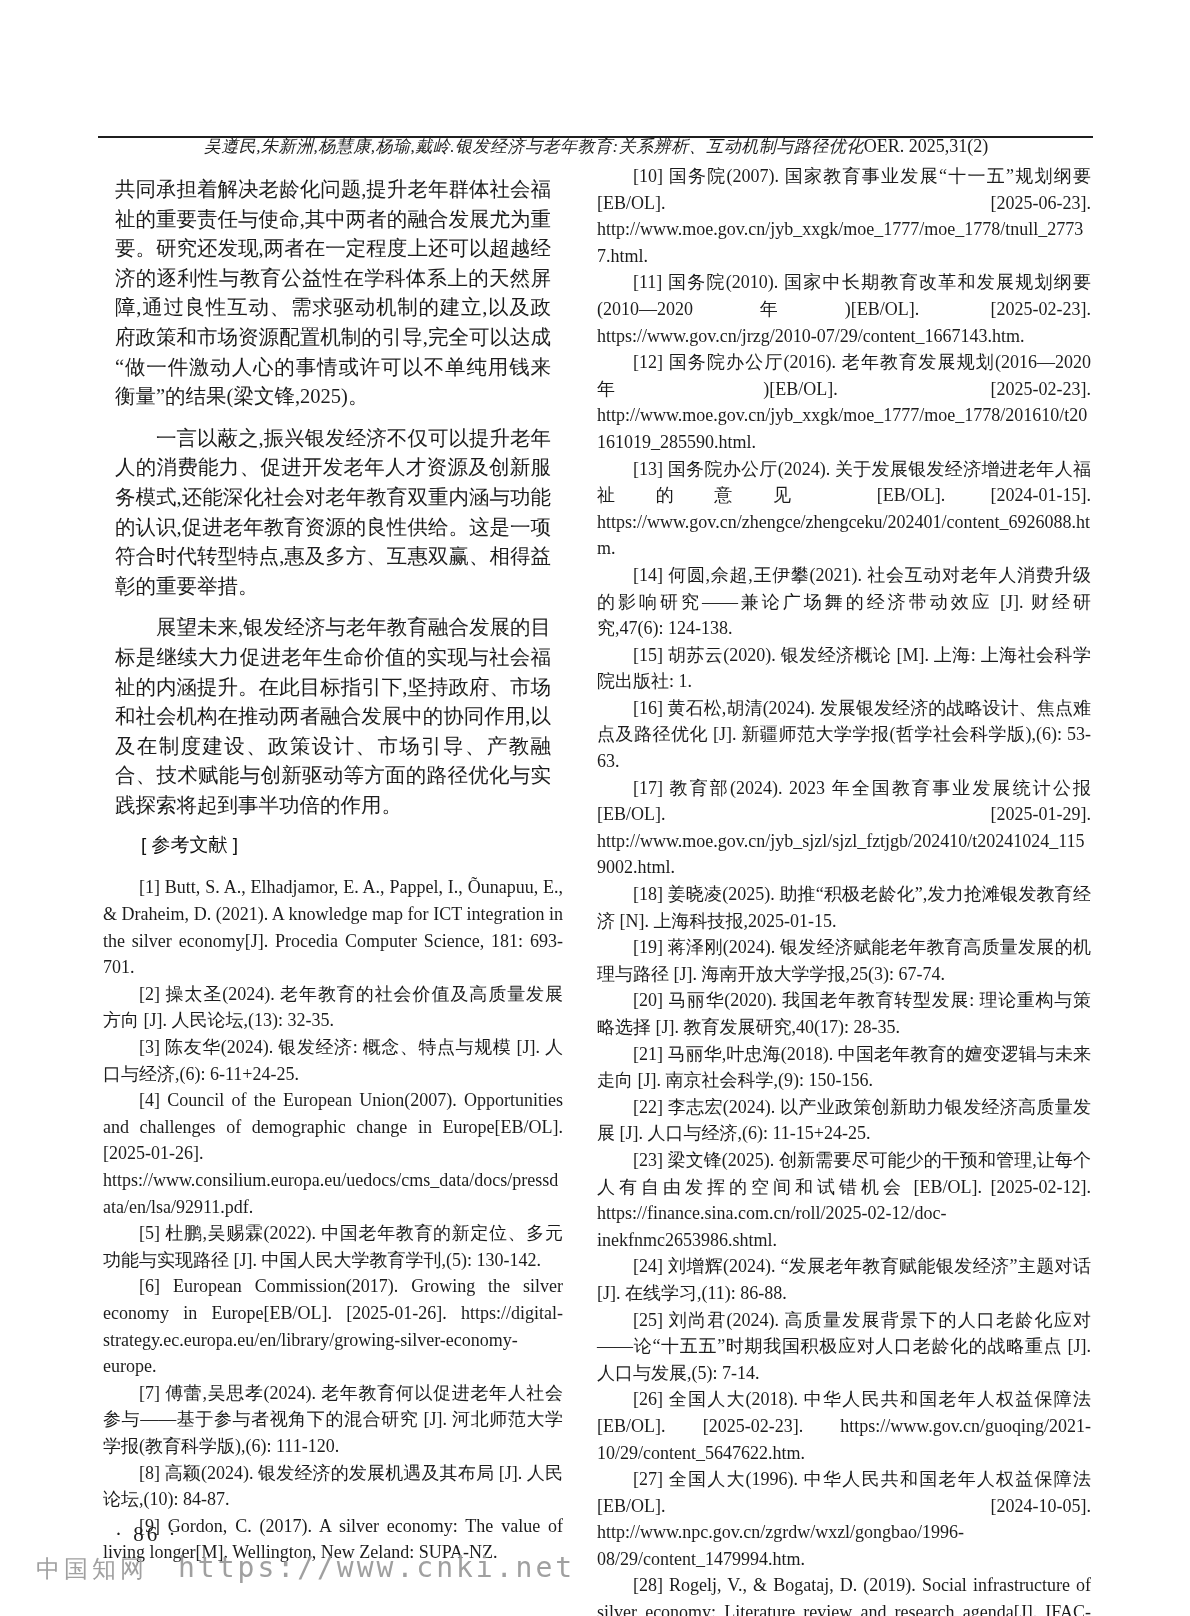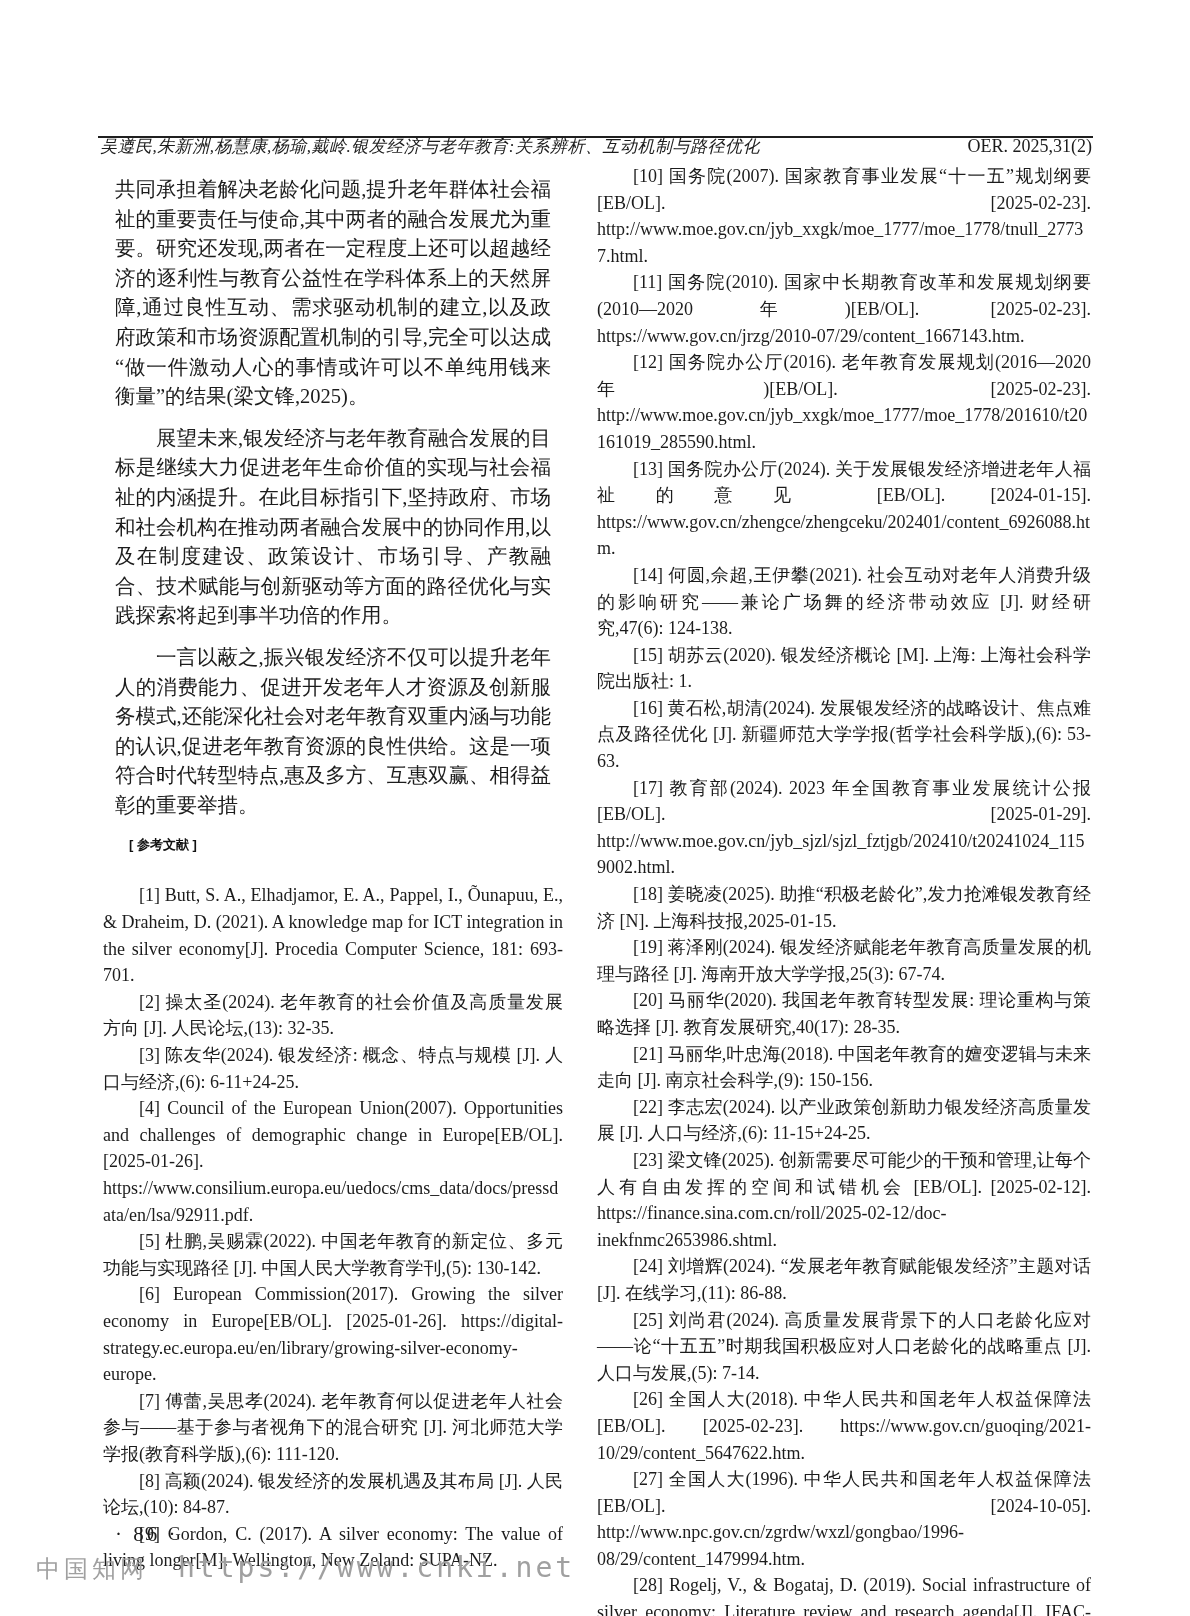--- a/index.html
+++ b/index.html
@@ -7,21 +7,21 @@
     position:relative;
     width:1190px;height:1616px;
     background:#ffffff;
     color:#1c1c1c;
     font-family:"Liberation Serif","DejaVu Serif",serif;
     overflow:hidden;
   }
   
   .page-header{
     position:absolute;left:100px;top:103px;width:992px;
-    display:flex;justify-content:space-between;align-items:baseline;
+    display:flex;justify-content:center;align-items:baseline;
   }
   .running-title{
     font-style:italic;
     font-size:17px;
     letter-spacing:0.5px;
     white-space:nowrap;
   }
   .journal-issue{
     font-size:18px;
     white-space:nowrap;
@@ -41,25 +41,25 @@
   .col-right{width:494px;}
   .body-para{
     margin:12px;
     font-size:20.5px;
     line-height:29.6px;
     text-align:justify;
     text-indent:2em;
   }
   .body-para.no-indent{text-indent:0;}
   .refs-heading{
-    margin:12px 0 24px 0;
+    margin:12px 0 16px 0;
     padding-left:2em;
     font-family:"Liberation Sans","DejaVu Sans",sans-serif;
-    font-weight:bold;
-    font-size:13px;
+    font-weight:normal;
+    font-size:19px;
     line-height:26px;
     color:#111;
   }
   .ref{
     margin:0;
     font-size:18px;
     line-height:26.6px;
     text-align:justify;
     text-indent:2em;
     word-break:break-word;
@@ -99,38 +99,38 @@
   <header class="page-header">
     <span class="running-title">吴遵民,朱新洲,杨慧康,杨瑜,戴岭.银发经济与老年教育:关系辨析、互动机制与路径优化</span>
     <span class="journal-issue">OER. 2025,31(2)</span>
   </header>
   <div class="header-rule"></div>
 
   <main class="columns">
 
     <section class="col col-left">
       <p class="body-para no-indent">共同承担着解决老龄化问题,提升老年群体社会福祉的重要责任与使命,其中两者的融合发展尤为重要。研究还发现,两者在一定程度上还可以超越经济的逐利性与教育公益性在学科体系上的天然屏障,通过良性互动、需求驱动机制的建立,以及政府政策和市场资源配置机制的引导,完全可以达成“做一件激动人心的事情或许可以不单纯用钱来衡量”的结果(梁文锋,2025)。</p>
+      <p class="body-para">一言以蔽之,振兴银发经济不仅可以提升老年人的消费能力、促进开发老年人才资源及创新服务模式,还能深化社会对老年教育双重内涵与功能的认识,促进老年教育资源的良性供给。这是一项符合时代转型特点,惠及多方、互惠双赢、相得益彰的重要举措。</p>
       <p class="body-para">展望未来,银发经济与老年教育融合发展的目标是继续大力促进老年生命价值的实现与社会福祉的内涵提升。在此目标指引下,坚持政府、市场和社会机构在推动两者融合发展中的协同作用,以及在制度建设、政策设计、市场引导、产教融合、技术赋能与创新驱动等方面的路径优化与实践探索将起到事半功倍的作用。</p>
-      <p class="body-para">一言以蔽之,振兴银发经济不仅可以提升老年人的消费能力、促进开发老年人才资源及创新服务模式,还能深化社会对老年教育双重内涵与功能的认识,促进老年教育资源的良性供给。这是一项符合时代转型特点,惠及多方、互惠双赢、相得益彰的重要举措。</p>
 
       <h3 class="refs-heading">[ 参考文献 ]</h3>
 
       <p class="ref">[1] Butt, S. A., Elhadjamor, E. A., Pappel, I., Õunapuu, E., &amp; Draheim, D. (2021). A knowledge map for ICT integration in the silver economy[J]. Procedia Computer Science, 181: 693-701.</p>
       <p class="ref">[2] 操太圣(2024). 老年教育的社会价值及高质量发展方向 [J]. 人民论坛,(13): 32-35.</p>
       <p class="ref">[3] 陈友华(2024). 银发经济: 概念、特点与规模 [J]. 人口与经济,(6): 6-11+24-25.</p>
       <p class="ref">[4] Council of the European Union(2007). Opportunities and challenges of demographic change in Europe[EB/OL]. [2025-01-26]. https://www.consilium.europa.eu/uedocs/cms_data/docs/pressdata/en/lsa/92911.pdf.</p>
       <p class="ref">[5] 杜鹏,吴赐霖(2022). 中国老年教育的新定位、多元功能与实现路径 [J]. 中国人民大学教育学刊,(5): 130-142.</p>
       <p class="ref">[6] European Commission(2017). Growing the silver economy in Europe[EB/OL]. [2025-01-26]. https://digital-strategy.ec.europa.eu/en/library/growing-silver-economy-europe.</p>
       <p class="ref">[7] 傅蕾,吴思孝(2024). 老年教育何以促进老年人社会参与——基于参与者视角下的混合研究 [J]. 河北师范大学学报(教育科学版),(6): 111-120.</p>
       <p class="ref">[8] 高颖(2024). 银发经济的发展机遇及其布局 [J]. 人民论坛,(10): 84-87.</p>
       <p class="ref">[9] Gordon, C. (2017). A silver economy: The value of living longer[M]. Wellington, New Zeland: SUPA-NZ.</p>
     </section>
 
     <section class="col col-right">
-      <p class="ref">[10] 国务院(2007). 国家教育事业发展“十一五”规划纲要[EB/OL]. [2025-02-23]. http://www.moe.gov.cn/jyb_xxgk/moe_1777/moe_1778/tnull_27737.html.</p>
+      <p class="ref">[10] 国务院(2007). 国家教育事业发展“十一五”规划纲要[EB/OL]. [2025-06-23]. http://www.moe.gov.cn/jyb_xxgk/moe_1777/moe_1778/tnull_27737.html.</p>
       <p class="ref">[11] 国务院(2010). 国家中长期教育改革和发展规划纲要(2010—2020年)[EB/OL]. [2025-02-23]. https://www.gov.cn/jrzg/2010-07/29/content_1667143.htm.</p>
       <p class="ref">[12] 国务院办公厅(2016). 老年教育发展规划(2016—2020年)[EB/OL]. [2025-02-23]. http://www.moe.gov.cn/jyb_xxgk/moe_1777/moe_1778/201610/t20161019_285590.html.</p>
       <p class="ref">[13] 国务院办公厅(2024). 关于发展银发经济增进老年人福祉的意见 [EB/OL]. [2024-01-15]. https://www.gov.cn/zhengce/zhengceku/202401/content_6926088.htm.</p>
       <p class="ref">[14] 何圆,佘超,王伊攀(2021). 社会互动对老年人消费升级的影响研究——兼论广场舞的经济带动效应 [J]. 财经研究,47(6): 124-138.</p>
       <p class="ref">[15] 胡苏云(2020). 银发经济概论 [M]. 上海: 上海社会科学院出版社: 1.</p>
       <p class="ref">[16] 黄石松,胡清(2024). 发展银发经济的战略设计、焦点难点及路径优化 [J]. 新疆师范大学学报(哲学社会科学版),(6): 53-63.</p>
       <p class="ref">[17] 教育部(2024). 2023 年全国教育事业发展统计公报 [EB/OL]. [2025-01-29]. http://www.moe.gov.cn/jyb_sjzl/sjzl_fztjgb/202410/t20241024_1159002.html.</p>
       <p class="ref">[18] 姜晓凌(2025). 助推“积极老龄化”,发力抢滩银发教育经济 [N]. 上海科技报,2025-01-15.</p>
       <p class="ref">[19] 蒋泽刚(2024). 银发经济赋能老年教育高质量发展的机理与路径 [J]. 海南开放大学学报,25(3): 67-74.</p>
       <p class="ref">[20] 马丽华(2020). 我国老年教育转型发展: 理论重构与策略选择 [J]. 教育发展研究,40(17): 28-35.</p>

